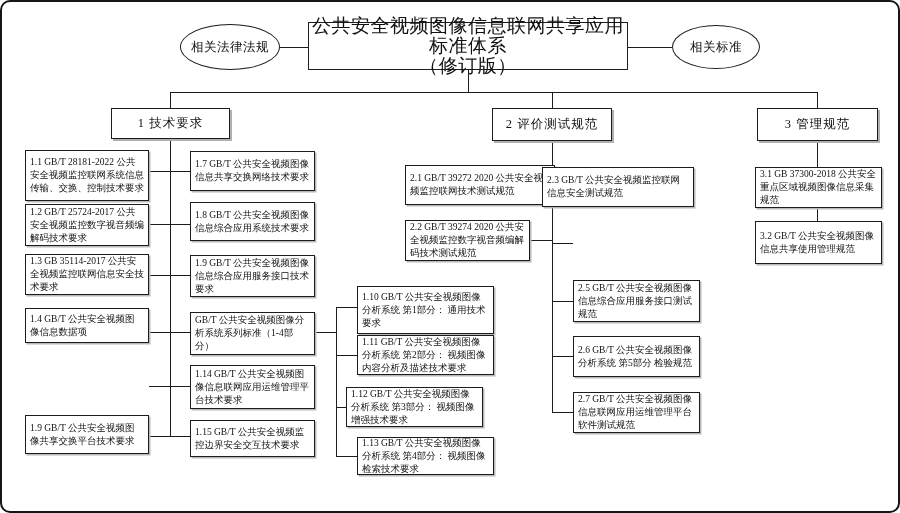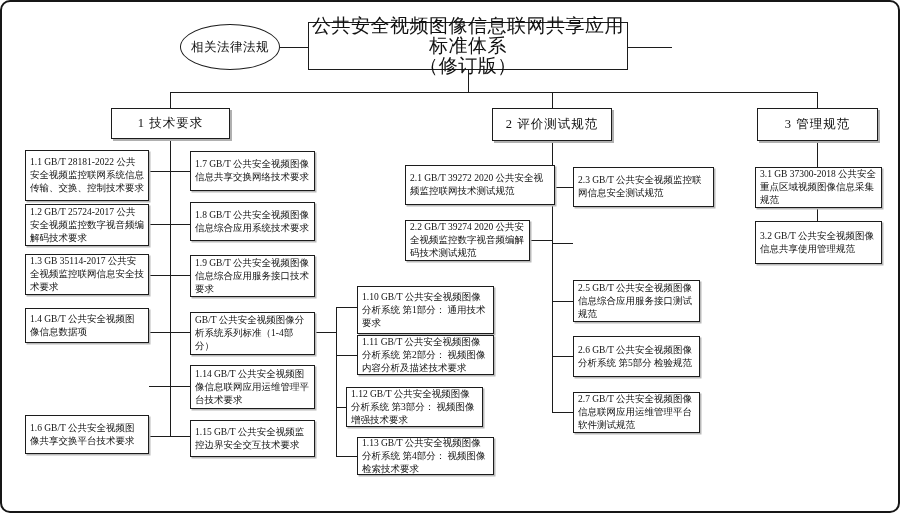--- a/index.html
+++ b/index.html
@@ -80,20 +80,23 @@
 
   <div class="ellipse" style="left:178px;top:22px;width:100px;height:46px">
     <span>相关法律法规</span>
   </div>
 
   <div class="titlebox" style="left:306px;top:20px;width:320px;height:48px">
     <div>公共安全视频图像信息联网共享应用标准体系</div>
     <div>（修订版）</div>
   </div>
 
+  <div class="ellipse" style="left:670px;top:23px;width:88px;height:44px">
+    <span>相关标准</span>
+  </div>
 
   <div class="branch" style="left:109px;top:106px;width:119px;height:31px">
     <span>1 技术要求</span>
   </div>
   <div class="branch" style="left:490px;top:106px;width:120px;height:33px">
     <span>2 评价测试规范</span>
   </div>
   <div class="branch" style="left:755px;top:106px;width:121px;height:33px">
     <span>3 管理规范</span>
   </div>
@@ -104,21 +107,21 @@
   <div class="node" style="left:23px;top:202px;width:124px;height:42px">
       <span>1.2 GB/T 25724-2017 公共安全视频监控数字视音频编解码技术要求</span>
     </div>
   <div class="node" style="left:23px;top:252px;width:124px;height:41px">
       <span>1.3 GB 35114-2017 公共安全视频监控联网信息安全技术要求</span>
     </div>
   <div class="node" style="left:23px;top:306px;width:124px;height:35px">
       <span>1.4 GB/T 公共安全视频图像信息数据项</span>
     </div>
   <div class="node" style="left:23px;top:413px;width:124px;height:39px">
-      <span>1.6 GB/T 公共安全视频图像共享交换平台技术要求</span>
+      <span>1.9 GB/T 公共安全视频图像共享交换平台技术要求</span>
     </div>
 
   <div class="node" style="left:188px;top:149px;width:125px;height:40px">
       <span>1.7 GB/T 公共安全视频图像信息共享交换网络技术要求</span>
     </div>
   <div class="node" style="left:188px;top:200px;width:125px;height:39px">
       <span>1.8 GB/T 公共安全视频图像信息综合应用系统技术要求</span>
     </div>
   <div class="node" style="left:188px;top:253px;width:125px;height:42px">
       <span>1.9 GB/T 公共安全视频图像信息综合应用服务接口技术要求</span>
@@ -146,21 +149,21 @@
       <span>1.13 GB/T 公共安全视频图像分析系统 第4部分： 视频图像检索技术要求</span>
     </div>
 
   <div class="node" style="left:403px;top:163px;width:150px;height:40px">
       <span>2.1 GB/T 39272 2020 公共安全视频监控联网技术测试规范</span>
     </div>
   <div class="node" style="left:403px;top:218px;width:125px;height:41px">
       <span>2.2 GB/T 39274 2020 公共安全视频监控数字视音频编解码技术测试规范</span>
     </div>
 
-  <div class="node" style="left:571px;top:165px;width:141px;height:40px">
+  <div class="node" style="left:540px;top:165px;width:152px;height:40px">
       <span>2.3 GB/T 公共安全视频监控联网信息安全测试规范</span>
     </div>
   <div class="node" style="left:571px;top:278px;width:127px;height:42px">
       <span>2.5 GB/T 公共安全视频图像信息综合应用服务接口测试规范</span>
     </div>
   <div class="node" style="left:571px;top:334px;width:127px;height:41px">
       <span>2.6 GB/T 公共安全视频图像分析系统 第5部分 检验规范</span>
     </div>
   <div class="node" style="left:571px;top:390px;width:127px;height:41px">
       <span>2.7 GB/T 公共安全视频图像信息联网应用运维管理平台软件测试规范</span>

